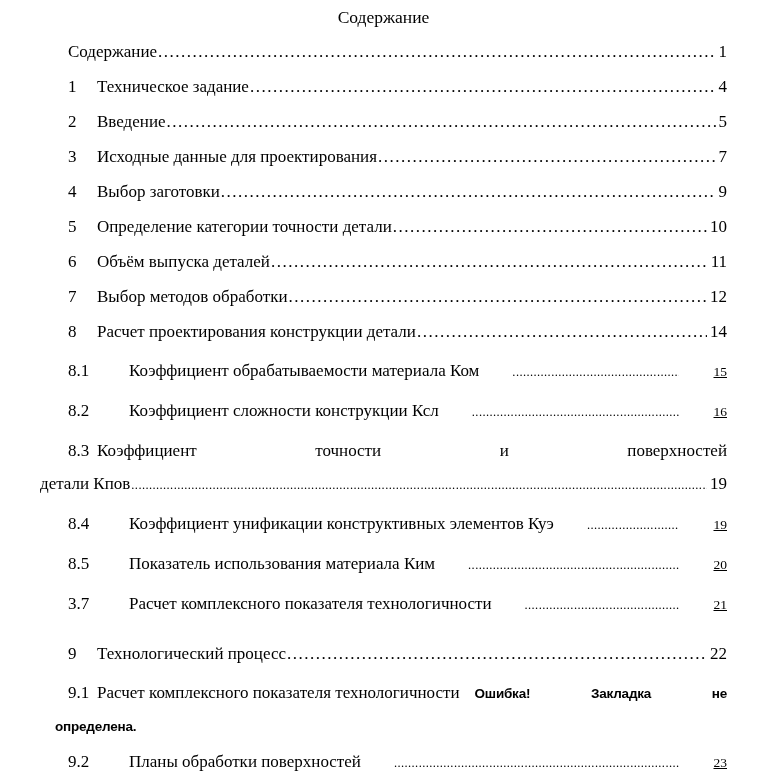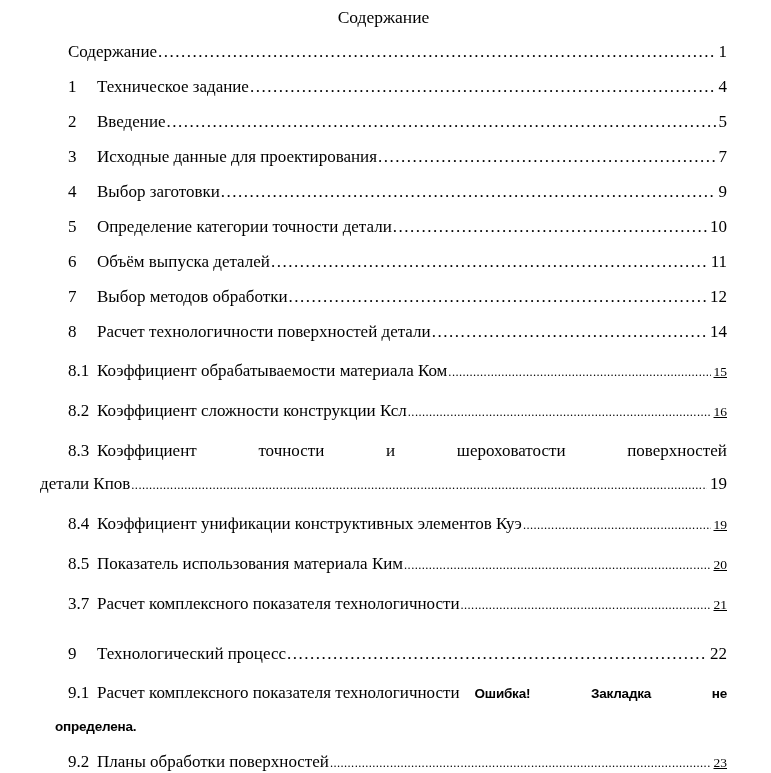--- a/index.html
+++ b/index.html
@@ -10,21 +10,21 @@
   .page{box-sizing:border-box;width:771px;height:773px;padding:6px 44px 0 40px;}
   .doc-title{
     margin:0;padding:0;font-size:17.5px;font-weight:normal;
     text-align:center;line-height:22px;
   }
   .toc{margin:0;}
   .toc-row{
     display:flex;align-items:baseline;line-height:22px;
     margin-top:13px;padding-left:28px;
   }
-  .toc-row.level2{margin-top:17px;}
+  .toc-row.level2{margin-top:17px;gap:32px;}
   .toc-cont{
     display:flex;align-items:baseline;line-height:22px;
     margin-top:11px;padding-left:0;
   }
   .toc > :nth-child(17){margin-top:27px;}  
   .toc > :nth-child(20){margin-top:13px;}  
   .num{flex:0 0 29px;white-space:nowrap;}
   .chunk{white-space:nowrap;}
   .chunk .num{display:inline-block;width:29px;flex:none;}
   .txt{white-space:nowrap;flex:0 0 auto;}
@@ -92,41 +92,40 @@
         <span class="pg">11</span>
       </div>
       <div class="toc-row level1">
         <span class="num">7</span>
         <span class="txt">Выбор методов обработки</span>
         <span class="dots">................................................................................................................................................................................................................................................................................................................................................................................................................</span>
         <span class="pg">12</span>
       </div>
       <div class="toc-row level1">
         <span class="num">8</span>
-        <span class="txt">Расчет технологичности поверхностей детали</span>
+        <span class="txt">Расчет проектирования конструкции детали</span>
         <span class="dots">................................................................................................................................................................................................................................................................................................................................................................................................................</span>
         <span class="pg">14</span>
       </div>
       <div class="toc-row level2">
         <span class="num">8.1</span>
         <span class="txt">Коэффициент обрабатываемости материала Ком</span>
         <span class="dots">................................................................................................................................................................................................................................................................................................................................................................................................................</span>
         <span class="pg">15</span>
       </div>
       <div class="toc-row level2">
         <span class="num">8.2</span>
         <span class="txt">Коэффициент сложности конструкции Ксл</span>
         <span class="dots">................................................................................................................................................................................................................................................................................................................................................................................................................</span>
         <span class="pg">16</span>
       </div>
       <div class="toc-row level2 jline">
         <span class="chunk"><span class="num">8.3</span>Коэффициент</span>
         <span class="w">точности</span>
         <span class="w">и</span>
-        <span class="w">шероховатости</span>
         <span class="w">поверхностей</span>
       </div>
       <div class="toc-cont">
         <span class="txt">детали Кпов</span>
         <span class="dots">................................................................................................................................................................................................................................................................................................................................................................................................................</span>
         <span class="pg">19</span>
       </div>
       <div class="toc-row level2">
         <span class="num">8.4</span>
         <span class="txt">Коэффициент унификации конструктивных элементов Куэ</span>

